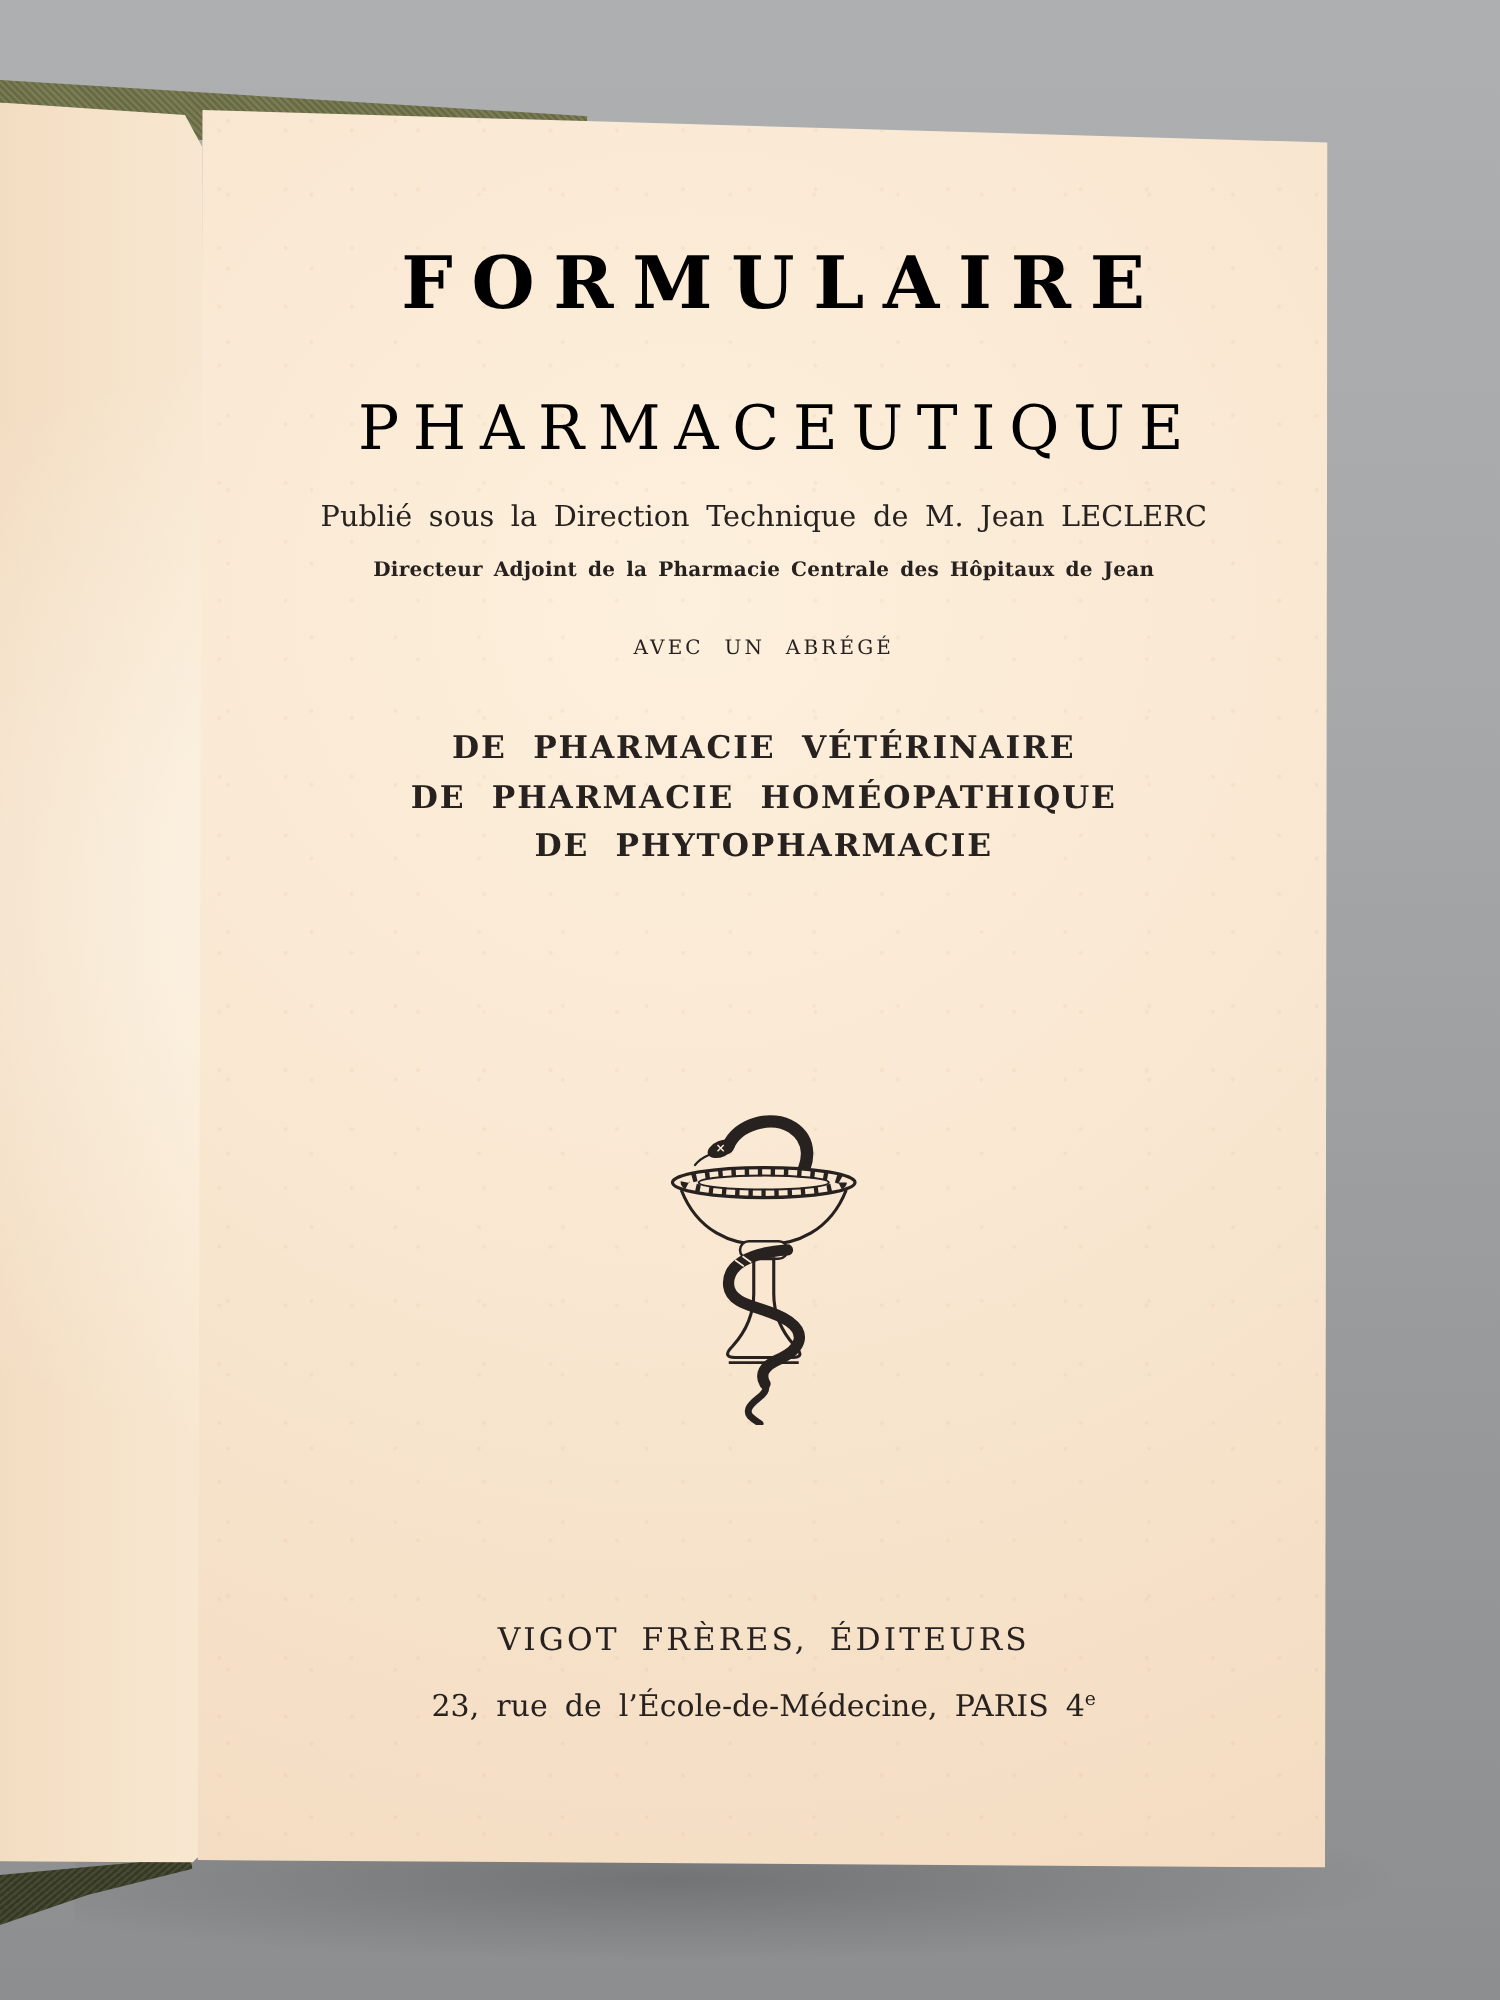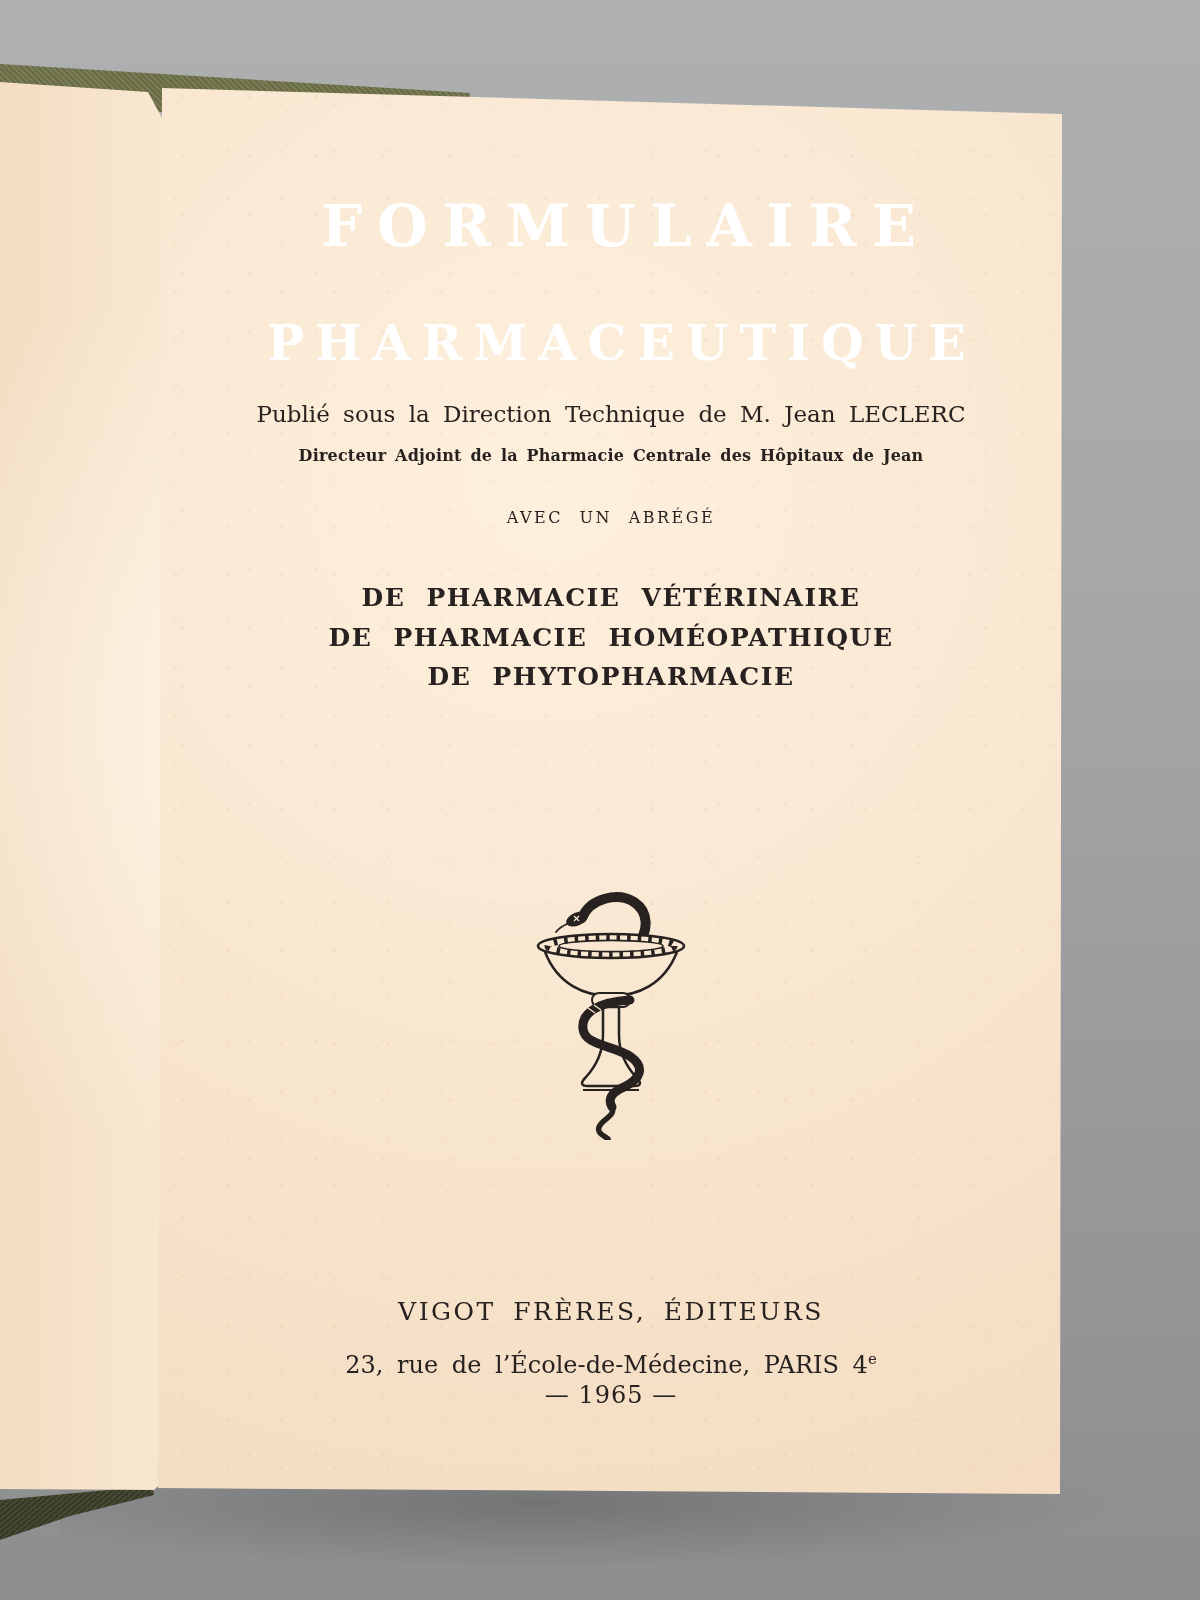--- a/index.html
+++ b/index.html
@@ -50,22 +50,22 @@
       linear-gradient(180deg,rgba(120,80,50,.22) 0px,rgba(120,80,50,0) 9px),
       linear-gradient(0deg,rgba(120,80,50,.26) 0px,rgba(120,80,50,0) 12px),
       linear-gradient(270deg,rgba(150,100,65,.20) 0px,rgba(150,100,65,0) 20px),
       linear-gradient(90deg,rgba(175,125,85,.25) 0px,rgba(200,155,115,.12) 18px,rgba(200,155,115,0) 80px),
       radial-gradient(95% 70% at 46% 30%,#fdf0dd 0%,#f9e7d1 48%,#f3dcc1 100%);
     background-size:53px 47px,67px 59px,auto,auto,auto,auto,auto;
   }
   .content{position:absolute;inset:0;color:#272220;}
   .content > *{position:absolute;left:168px;width:886px;text-align:center;margin:0;}
 
-  .title-1{top:192px;font-size:58px;font-weight:bold;letter-spacing:15px;padding-left:15px;color:#ffffff;}
-  .title-2{top:314px;font-size:49px;font-weight:bold;letter-spacing:11px;padding-left:11px;color:#ffffff;}
+  .title-1{top:192px;font-size:58px;font-weight:bold;letter-spacing:15px;padding-left:15px;color:#000000;}
+  .title-2{top:314px;font-size:49px;font-weight:normal;letter-spacing:11px;padding-left:11px;color:#000000;}
   .byline{top:401px;font-size:23px;word-spacing:6px;}
   .byline-role{top:446px;font-size:16px;font-weight:bold;word-spacing:3px;letter-spacing:.2px;}
   .avec{top:508px;font-size:16px;letter-spacing:2.5px;word-spacing:9px;}
   .abridgment{top:578px;font-size:25px;font-weight:bold;line-height:39.5px;letter-spacing:1.5px;word-spacing:11px;}
   .abridgment span{display:block;}
   .emblem-wrap{top:890px;height:250px;}
   .publisher{top:1297px;font-size:25px;font-weight:500;letter-spacing:2.5px;word-spacing:7px;}
   .address{top:1350px;font-size:24px;word-spacing:6px;}
   .address sup{font-size:15px;}
   .year{top:1381px;font-size:24px;letter-spacing:1px;}
@@ -119,15 +119,14 @@
         </g>
 
         <path d="M 104 110 C 72 112, 55 123, 57 139 C 59 156, 88 155, 105 167 C 119 177, 115 189, 98 197 C 84 203, 82 210, 86 217" fill="none" stroke="#272220" stroke-width="9" stroke-linecap="round"></path>
         <path d="M 86 217 C 90 226, 76 229, 73 237 C 71 243, 77 245, 82 249" fill="none" stroke="#272220" stroke-width="5.5" stroke-linecap="round"></path>
         <path d="M 62 118 l 7 5 M 68 115 l 7 5" stroke="#f9e7d1" stroke-width="1.3"></path>
       </svg>
     </div>
 
     <p class="publisher">VIGOT FRÈRES, ÉDITEURS</p>
     <p class="address"><span>23, rue de l’École-de-Médecine, PARIS 4</span><sup>e</sup></p>
-    <p class="year">— 1965 —</p>
   </div>
 </div>
 
 </body></html>

